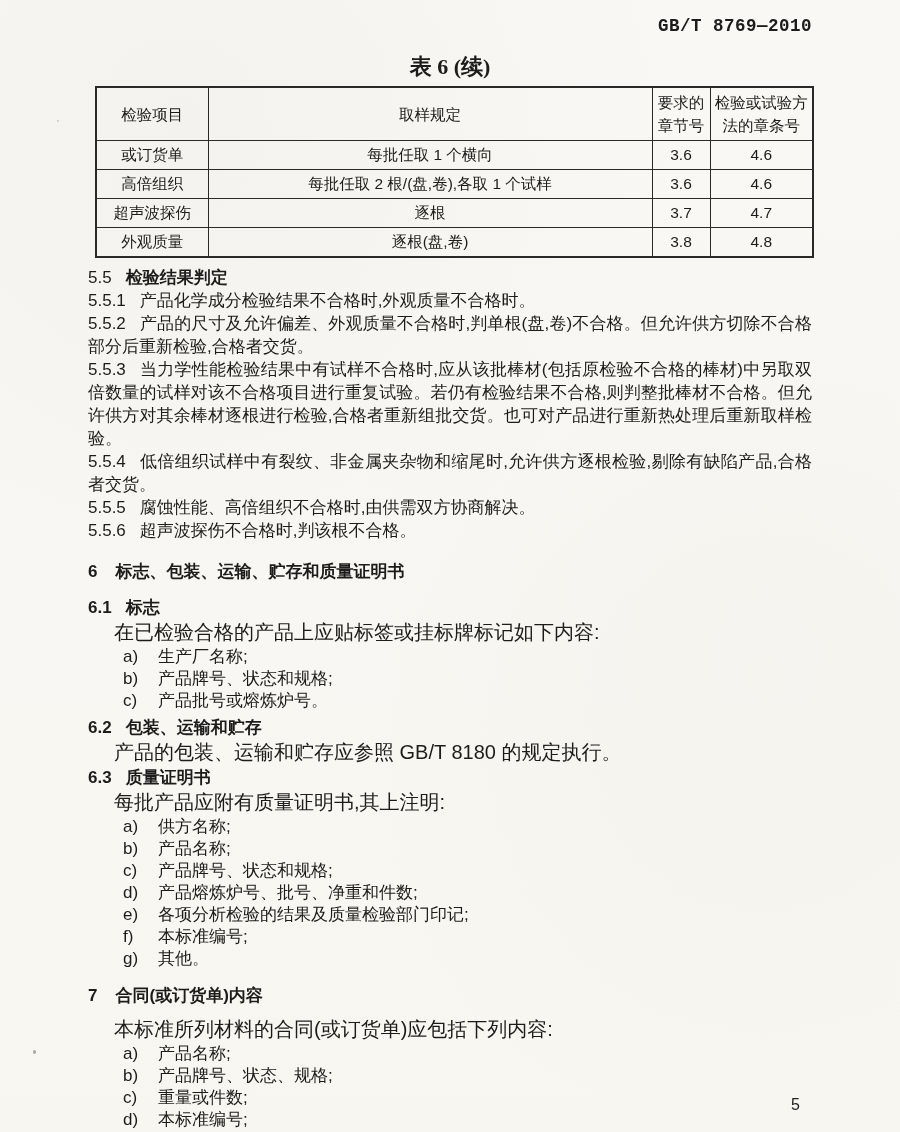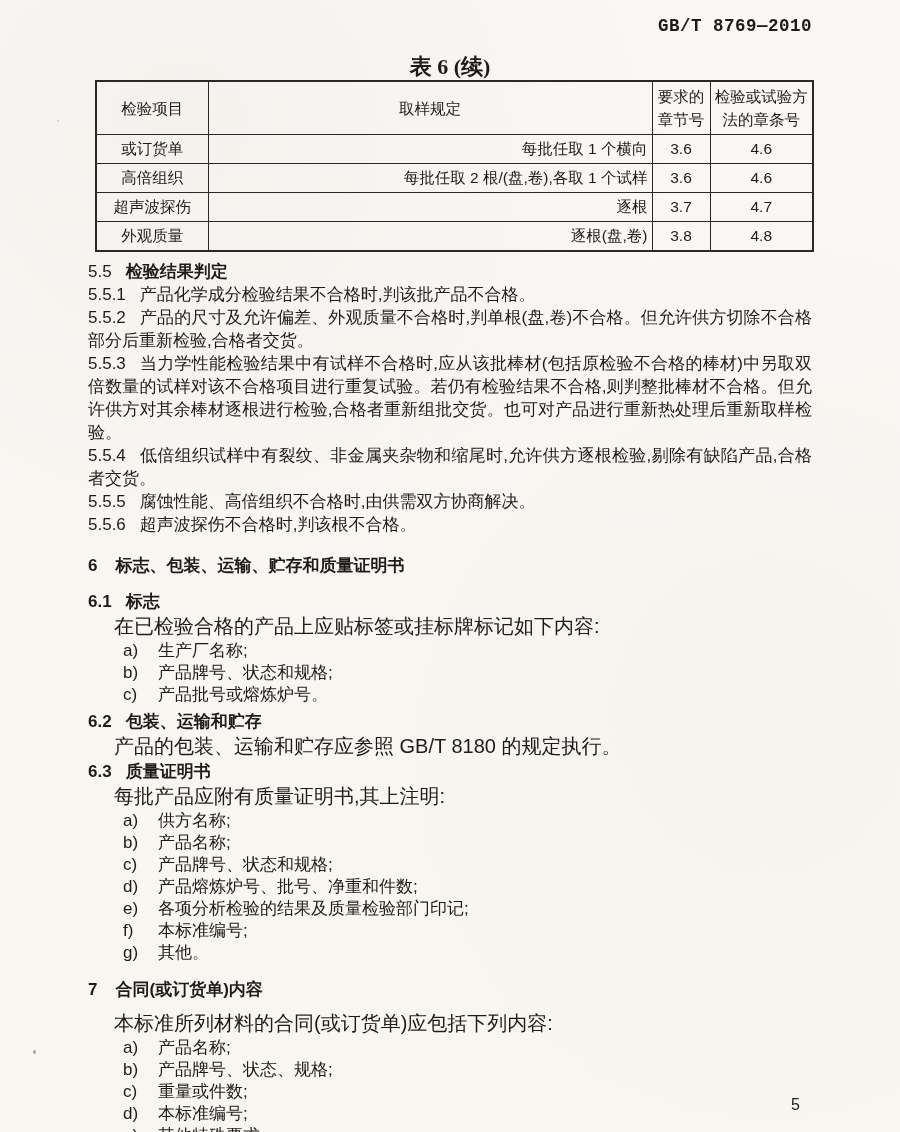--- a/index.html
+++ b/index.html
@@ -24,21 +24,21 @@
     letter-spacing:0.5px;
     height:20px;line-height:20px;font-family:Liberation Mono, monospace;
   }
   .table-title{
     margin-top:20px;
     text-align:center;
     font-size:22px;font-weight:bold;
     height:22px;line-height:22px;font-family:Liberation Serif, serif;
   }
   table.spec{
-    margin-top:2px;margin-left:7px;
+    margin-top:8px;margin-left:7px;
     border-collapse:collapse;table-layout:fixed;
     width:717px;
     border:2px solid #2a2927;
     font-size:15.5px;
   }
   table.spec th, table.spec td{
     border:1px solid #2a2927;
     padding:0 4px;
     font-weight:normal;
     color:#1d1c1a;
@@ -46,21 +46,21 @@
   table.spec thead th{
     height:52px;
     text-align:center;vertical-align:middle;
     line-height:23px;
   }
   table.spec tbody td{
     height:28px;
     text-align:center;vertical-align:middle;
   }
   table.spec tbody td.rule{
-    text-align:right;
+    text-align:center;
   }
   .clause-head{
     margin:8px 0 0 0;
     font-size:17px;font-weight:bold;
     height:23px;line-height:23px;
   }
   p.clause{
     margin:0;
     font-size:17px;line-height:23px;
     text-align:justify;text-align-last:left;
@@ -154,21 +154,21 @@
           <td>外观质量</td>
           <td class="rule">逐根(盘,卷)</td>
           <td>3.8</td>
           <td>4.8</td>
         </tr>
       </tbody>
     </table>
 
     <h3 class="clause-head"><span class="cnum">5.5</span><span>检验结果判定</span></h3>
 
-    <p class="clause"><span class="cnum">5.5.1</span><span>产品化学成分检验结果不合格时,判该批产品不合格。</span></p>
+    <p class="clause"><span class="cnum">5.5.1</span><span>产品化学成分检验结果不合格时,外观质量不合格时。</span></p>
     <p class="clause"><span class="cnum">5.5.2</span><span>产品的尺寸及允许偏差、外观质量不合格时,判单根(盘,卷)不合格。但允许供方切除不合格部分后重新检验,合格者交货。</span></p>
     <p class="clause"><span class="cnum">5.5.3</span><span>当力学性能检验结果中有试样不合格时,应从该批棒材(包括原检验不合格的棒材)中另取双倍数量的试样对该不合格项目进行重复试验。若仍有检验结果不合格,则判整批棒材不合格。但允许供方对其余棒材逐根进行检验,合格者重新组批交货。也可对产品进行重新热处理后重新取样检验。</span></p>
     <p class="clause"><span class="cnum">5.5.4</span><span>低倍组织试样中有裂纹、非金属夹杂物和缩尾时,允许供方逐根检验,剔除有缺陷产品,合格者交货。</span></p>
     <p class="clause"><span class="cnum">5.5.5</span><span>腐蚀性能、高倍组织不合格时,由供需双方协商解决。</span></p>
     <p class="clause"><span class="cnum">5.5.6</span><span>超声波探伤不合格时,判该根不合格。</span></p>
 
     <h2 class="chapter-head"><span class="cnum">6</span><span>标志、包装、运输、贮存和质量证明书</span></h2>
 
     <h4 class="sub-head"><span class="cnum">6.1</span><span>标志</span></h4>
     <p class="indent">在已检验合格的产品上应贴标签或挂标牌标记如下内容:</p>

